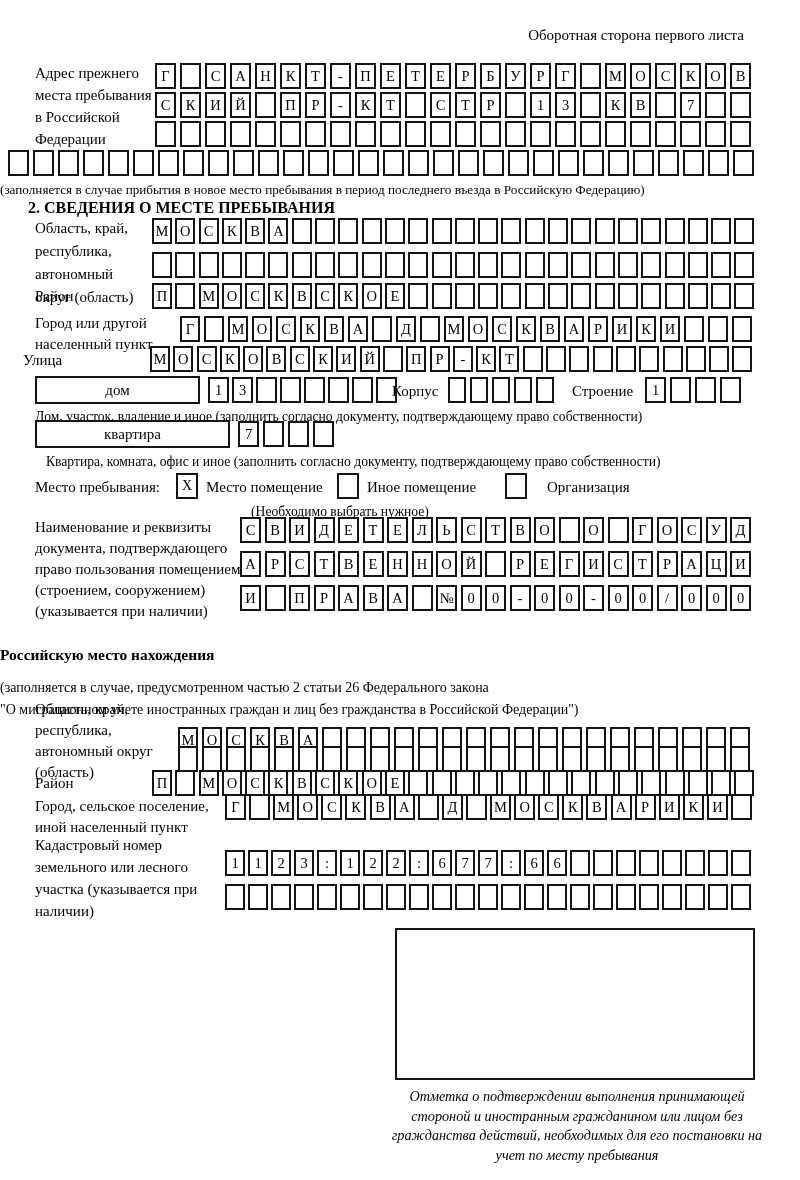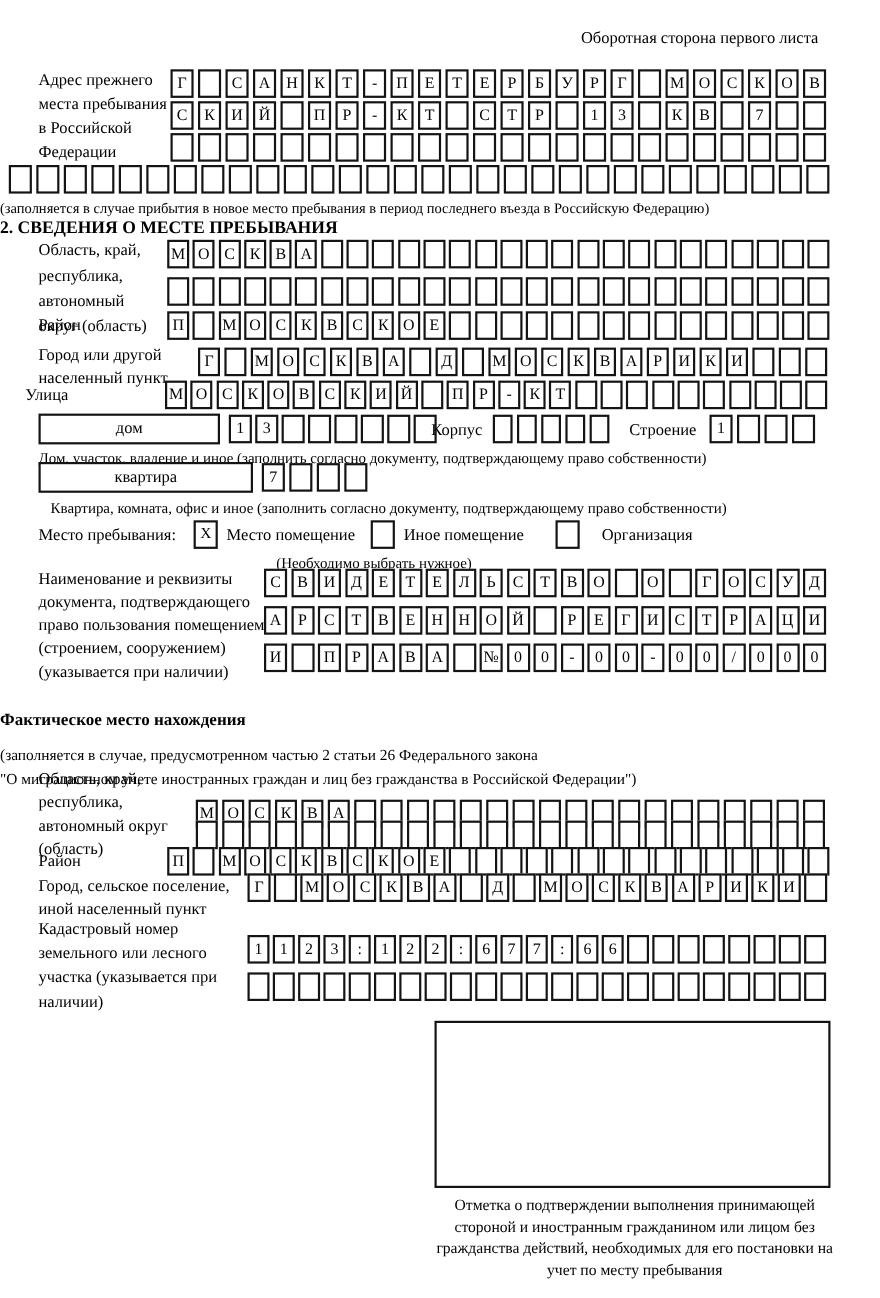--- a/index.html
+++ b/index.html
@@ -7,21 +7,21 @@
   body {
     width:800px; height:1180px;
     font-family:"Liberation Serif", serif;
     color:#000;
   }
   .page { position:relative; width:800px; height:1180px; background:#fff; overflow:hidden; }
   .abs { position:absolute; }
   .lbl { font-size:15px; line-height:22px; }
   .note { font-size:13.2px; line-height:17px; }
   .center { width:800px; left:0; text-align:left; }
-  .sec-title { font-weight:bold; font-size:16px; }
+  .sec-title { font-weight:bold; font-size:16px;padding-left:28px; }
   .sub-title { font-weight:bold; font-size:15.5px; }
 
   .cells { display:flex; }
   .cell {
     flex:0 0 auto; height:26px; width:21px; margin-right:4px;
     border:2px solid #141414; background:#fff;
     display:flex; align-items:center; justify-content:center;
     font-size:14.5px; font-family:"Liberation Serif", serif;
   }
   .c26 .cell { width:20px; margin-right:3.3px; }
@@ -38,21 +38,21 @@
     border:2px solid #141414; height:28px; background:#fff;
     display:flex; align-items:center; justify-content:center;
     font-size:15px;
   }
   .checkbox {
     width:22px; height:26px; border:2px solid #141414; background:#fff;
     display:flex; align-items:center; justify-content:center;
     font-size:14px;
   }
   .stamp-box { border:2px solid #141414; background:#fff; }
-  .caption { font-size:14.2px; line-height:19.5px; text-align:center; }
+  .caption { font-size:14.2px; line-height:19.5px; text-align:center;font-style:italic; }
 </style>
 </head>
 <body>
 
 <div class="page">
 
   <div class="abs lbl" style="top:24px;right:56px;">Оборотная сторона первого листа</div>
 
   <div class="abs lbl" style="left:35px;top:62px;width:122px;">Адрес прежнего места пребывания в Российской Федерации</div>
   <div class="abs cells c24" style="left:155px;top:63px;">
@@ -425,21 +425,21 @@
       <span class="cell">0</span>
       <span class="cell">-</span>
       <span class="cell">0</span>
       <span class="cell">0</span>
       <span class="cell">/</span>
       <span class="cell">0</span>
       <span class="cell">0</span>
       <span class="cell">0</span>
     </div>
 
-  <div class="abs sub-title center" style="top:646px;">Фактическое место нахождения</div>
+  <div class="abs sub-title center" style="top:646px;">Российскую место нахождения</div>
   <div class="abs note center" style="top:679px;font-size:14px;">(заполняется в случае, предусмотренном частью 2 статьи 26 Федерального закона</div>
   <div class="abs note center" style="top:701px;font-size:14px;">"О миграционном учете иностранных граждан и лиц без гражданства в Российской Федерации")</div>
 
   <div class="abs lbl" style="left:35px;top:699px;width:140px;line-height:21px;">Область, край, республика, автономный округ (область)</div>
   <div class="abs cells c24b" style="left:178px;top:727px;">
       <span class="cell">М</span>
       <span class="cell">О</span>
       <span class="cell">С</span>
       <span class="cell">К</span>
       <span class="cell">В</span>

